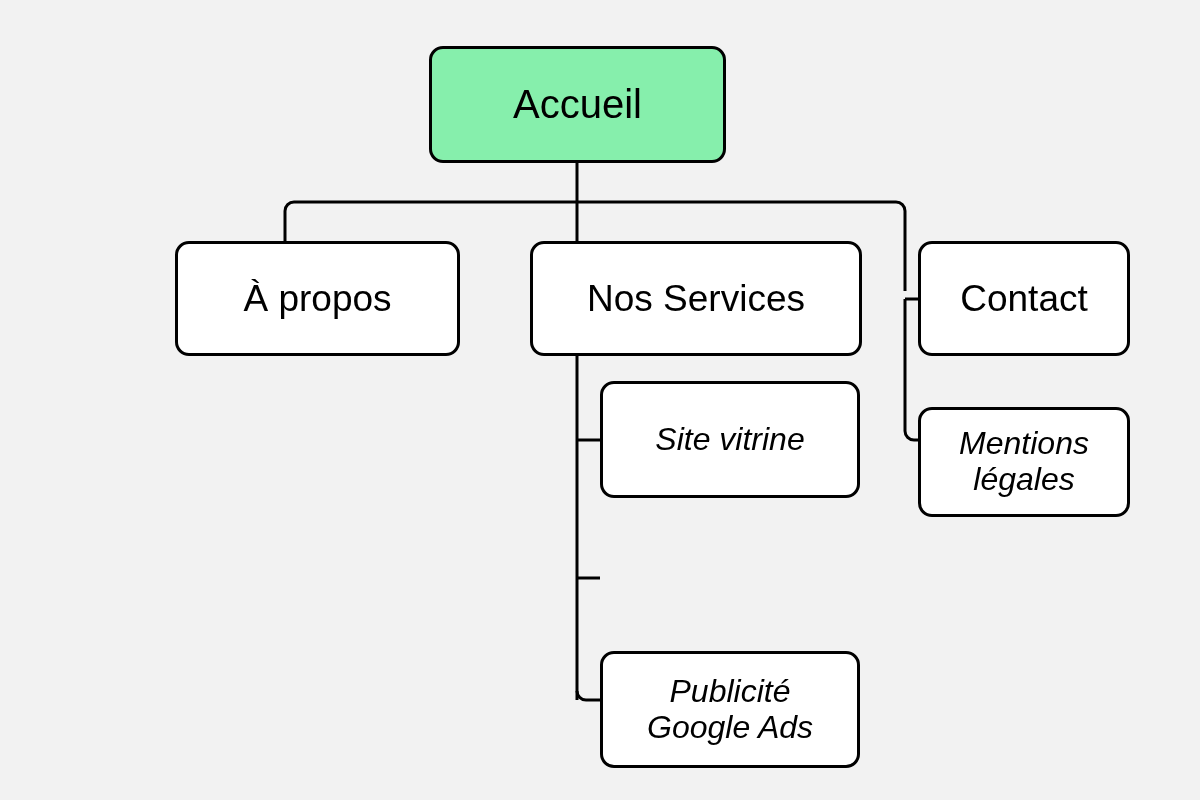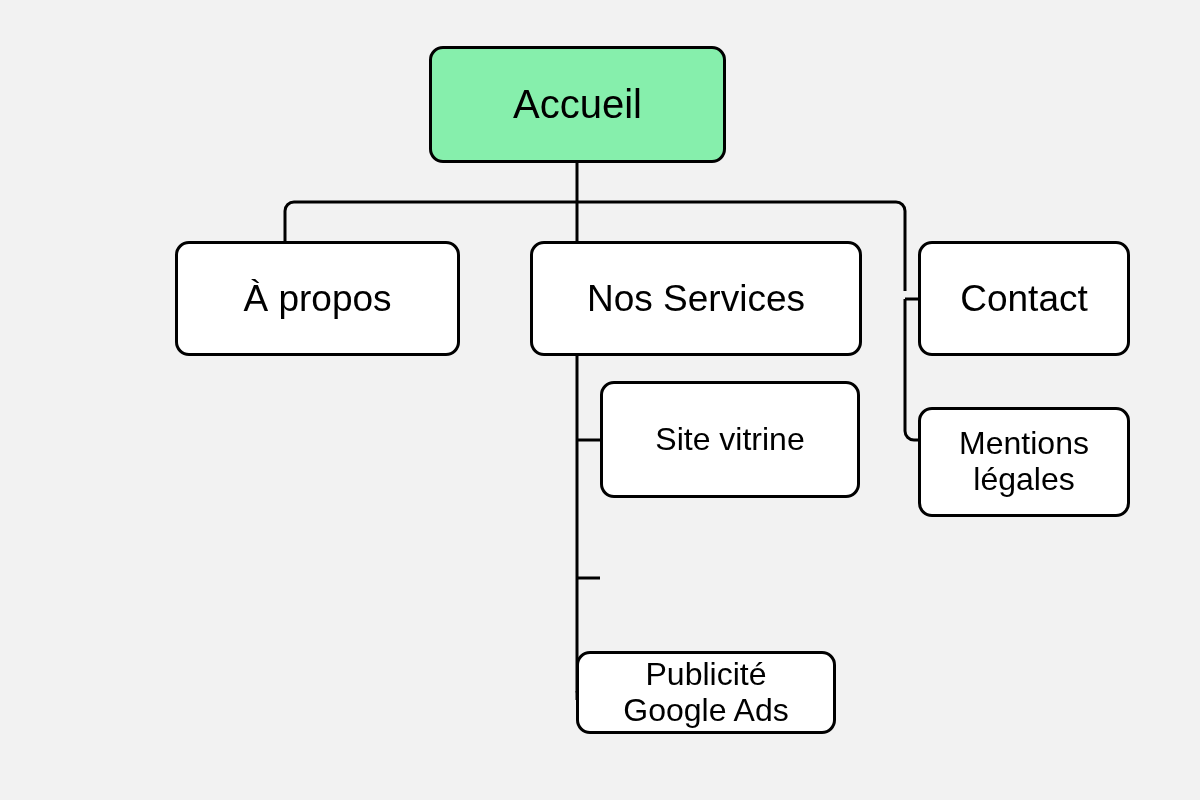--- a/index.html
+++ b/index.html
@@ -44,21 +44,21 @@
   .node-label {
     display: block;
     white-space: pre-line;
     padding: 0 6px;
   }
   .node-root {
     background: #86efac;
   }
   .size-lg .node-label { font-size: 40px; }
   .size-md .node-label { font-size: 37px; }
-  .size-sm .node-label { font-size: 32px; }
+  .size-sm .node-label { font-size: 32px; font-style: italic; }
   .size-xs .node-label { font-size: 30px; }
 </style>
 </head>
 <body>
 
 <div id="sitemap-canvas">
 
   <svg id="connector-layer" viewBox="0 0 1200 800" width="1200" height="800" xmlns="http://www.w3.org/2000/svg">
     <g fill="none" stroke="#000000" stroke-width="3" stroke-linecap="butt" stroke-linejoin="round">
 
@@ -96,21 +96,21 @@
 
   <div class="node size-md" style="left:918px; top:241px; width:212px; height:115px;">
     <span class="node-label">Contact</span>
   </div>
 
   <div class="node size-sm" style="left:600px; top:381px; width:260px; height:117px;">
     <span class="node-label">Site vitrine</span>
   </div>
 
 
-  <div class="node size-sm" style="left:576px; top:651px; width:260px; height:83px;">
+  <div class="node size-sm" style="left:600px; top:651px; width:260px; height:117px;">
     <span class="node-label">Publicité
 Google Ads</span>
   </div>
 
   <div class="node size-sm" style="left:918px; top:385px; width:212px; height:110px;margin-top:22px;">
     <span class="node-label">Mentions
 légales</span>
   </div>
 
 </div>

